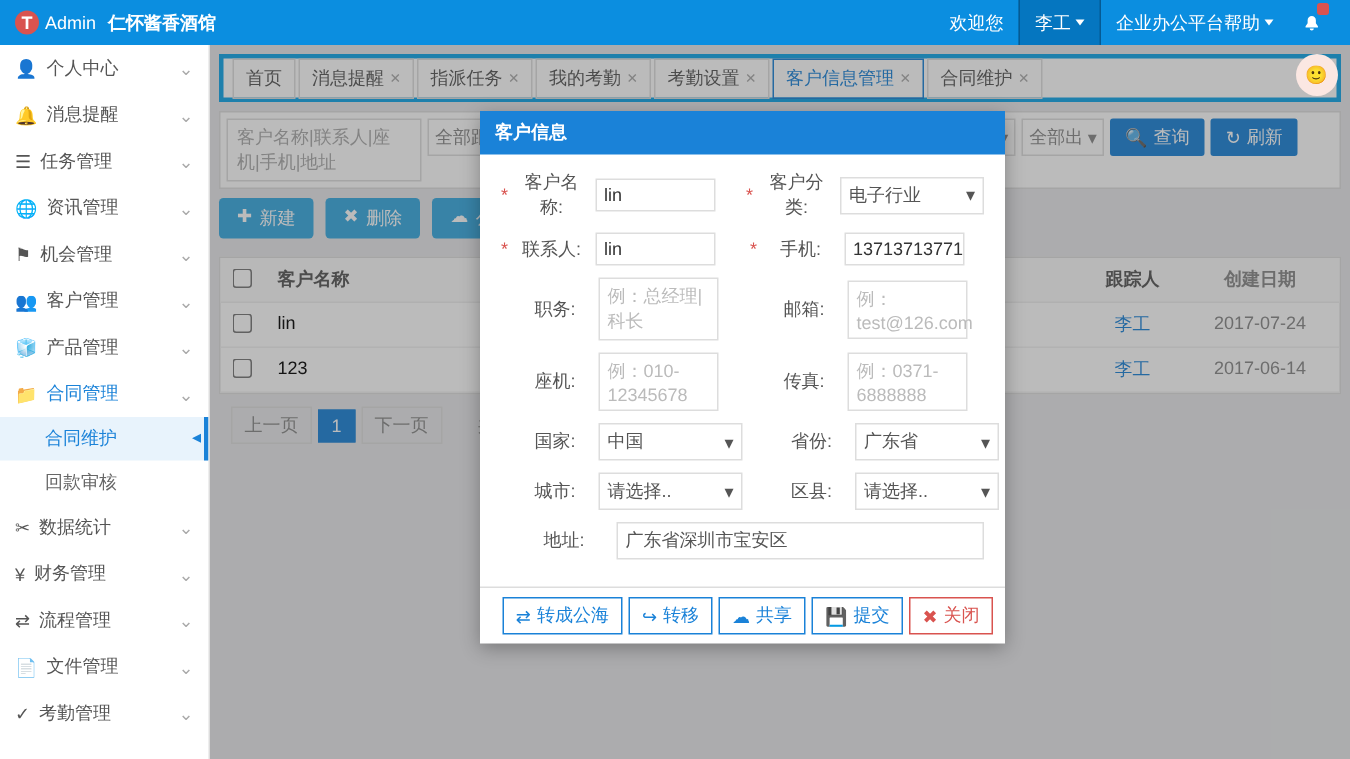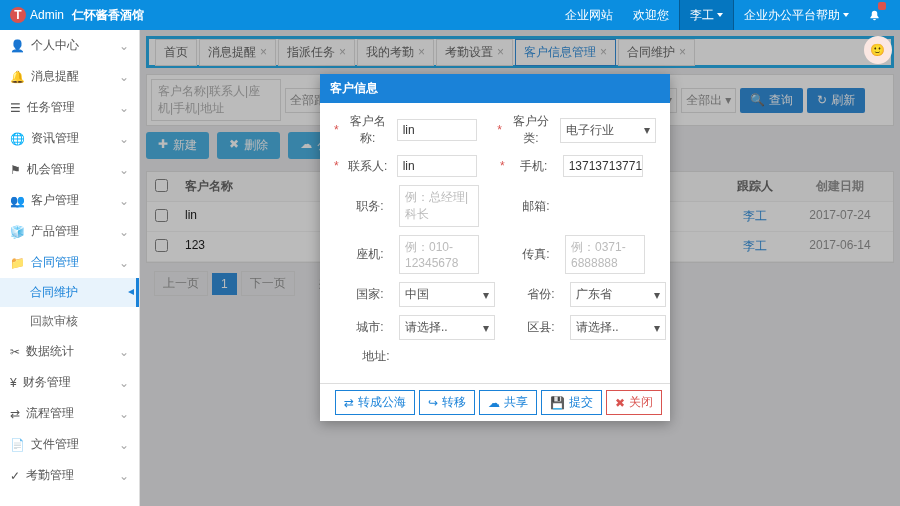--- a/index.html
+++ b/index.html
@@ -21,21 +21,21 @@
 .side-item .chev{margin-left:auto;color:#aaa}
 .side-item.open{color:#1a82d8}
 .side-sub{padding:6px 10px 6px 30px;color:#666;cursor:pointer}
 .side-sub.active{background:#e8f3fc;color:#1a82d8;border-right:3px solid #1a82d8;position:relative}
 .side-sub.active::after{content:"◂";position:absolute;right:2px;color:#1a82d8}
 .main{flex:1;background:#e8e9eb;padding:6px;position:relative;overflow:hidden}
 .tabs{background:#fff;display:flex;align-items:center;padding:4px 6px;gap:2px;border:3px solid #0ea5e9;height:32px}
 .tab{padding:4px 8px;border:1px solid #ddd;color:#555;display:flex;align-items:center;gap:4px;cursor:pointer}
 .tab .x{color:#aaa}
 .tab.active{color:#1a82d8;border-color:#1a82d8}
-.toolbar{background:#fff;margin-top:6px;border:1px solid #ddd;padding:4px;display:flex;align-items:center;gap:4px}
+.toolbar{background:#fff;margin-top:6px;border:1px solid #ddd;padding:4px;display:flex;align-items:flex-start;gap:4px}
 .tool-input{border:1px solid #ddd;padding:3px 6px;color:#aaa;width:130px}
 .tool-sel{border:1px solid #ddd;padding:3px 4px;color:#888;display:flex;align-items:center;gap:3px}
 .btn{padding:4px 10px;border-radius:2px;color:#fff;display:inline-flex;align-items:center;gap:4px;cursor:pointer}
 .btn-blue{background:#1a82d8}
 .btn-act{background:#36a9e1;padding:5px 12px;border-radius:3px;display:inline-flex;gap:5px;cursor:pointer;color:#fff}
 .btn-actrow{display:flex;gap:8px;margin-top:6px}
 .table{background:#fff;border:1px solid #ddd;margin-top:12px}
 .thead{display:flex;background:#fafafa;border-bottom:1px solid #eee;padding:6px 8px;color:#555;font-weight:bold}
 .trow{display:flex;padding:6px 8px;border-bottom:1px solid #f2f2f2}
 .cb{width:30px}
@@ -72,21 +72,20 @@
 </head>
 <body>
 
 <div class="topbar">
   <div class="logo">
     <span class="logo-icon">T</span>
     <span style="color:#ffffff">Admin</span>
   </div>
   <span class="company">仁怀酱香酒馆</span>
   <div class="top-right">
-    <span class="top-item">企业网站</span>
     <span class="top-item">欢迎您</span>
     <span class="top-item active">
         <span>李工</span>
         <span class="caret"></span>
       </span>
     <span class="top-item">
         <span>企业办公平台帮助</span>
         <span class="caret"></span>
       </span>
     <span class="top-item bell">
@@ -285,20 +284,21 @@
     </div>
     <div class="frow">
       <div class="fcell">
           <span style="width:7px"></span>
           <span class="flabel">职务:</span>
           <span class="finput ph">例：总经理|科长</span>
         </div>
       <div class="fcell">
           <span style="width:7px"></span>
           <span class="flabel">邮箱:</span>
+          <span class="finput ph">例：test@126.com</span>
         </div>
     </div>
     <div class="frow">
       <div class="fcell">
           <span style="width:7px"></span>
           <span class="flabel">座机:</span>
           <span class="finput ph">例：010-12345678</span>
         </div>
       <div class="fcell">
           <span style="width:7px"></span>
@@ -326,20 +326,21 @@
         </div>
       <div class="fcell">
           <span style="width:7px"></span>
           <span class="flabel">区县:</span>
           <span class="fsel"><span>请选择..</span>▾</span>
         </div>
     </div>
     <div class="frow">
       <span style="width:7px"></span>
         <span class="flabel">地址:</span>
+        <span class="faddr">广东省深圳市宝安区</span>
     </div>
   </div>
   <div class="modal-f">
     <span class="mbtn">⇄<span>转成公海</span></span>
     <span class="mbtn">↪<span>转移</span></span>
     <span class="mbtn">☁<span>共享</span></span>
     <span class="mbtn">💾<span>提交</span></span>
     <span class="mbtn danger">✖<span>关闭</span></span>
   </div>
 </div>

